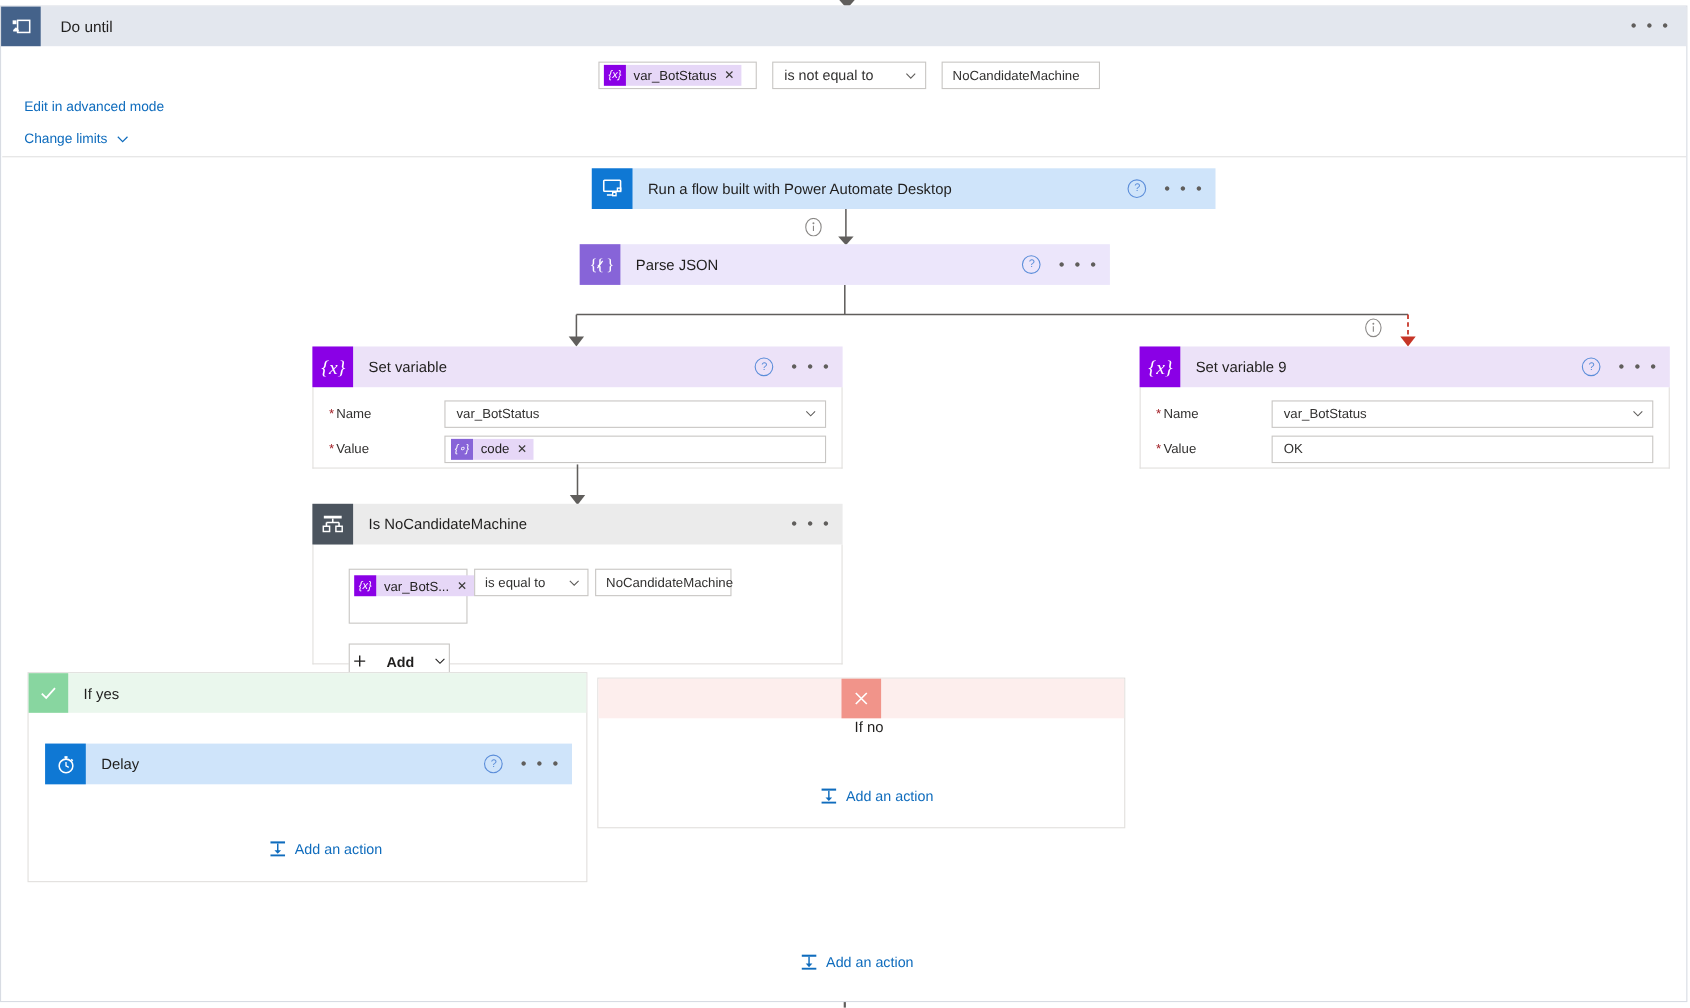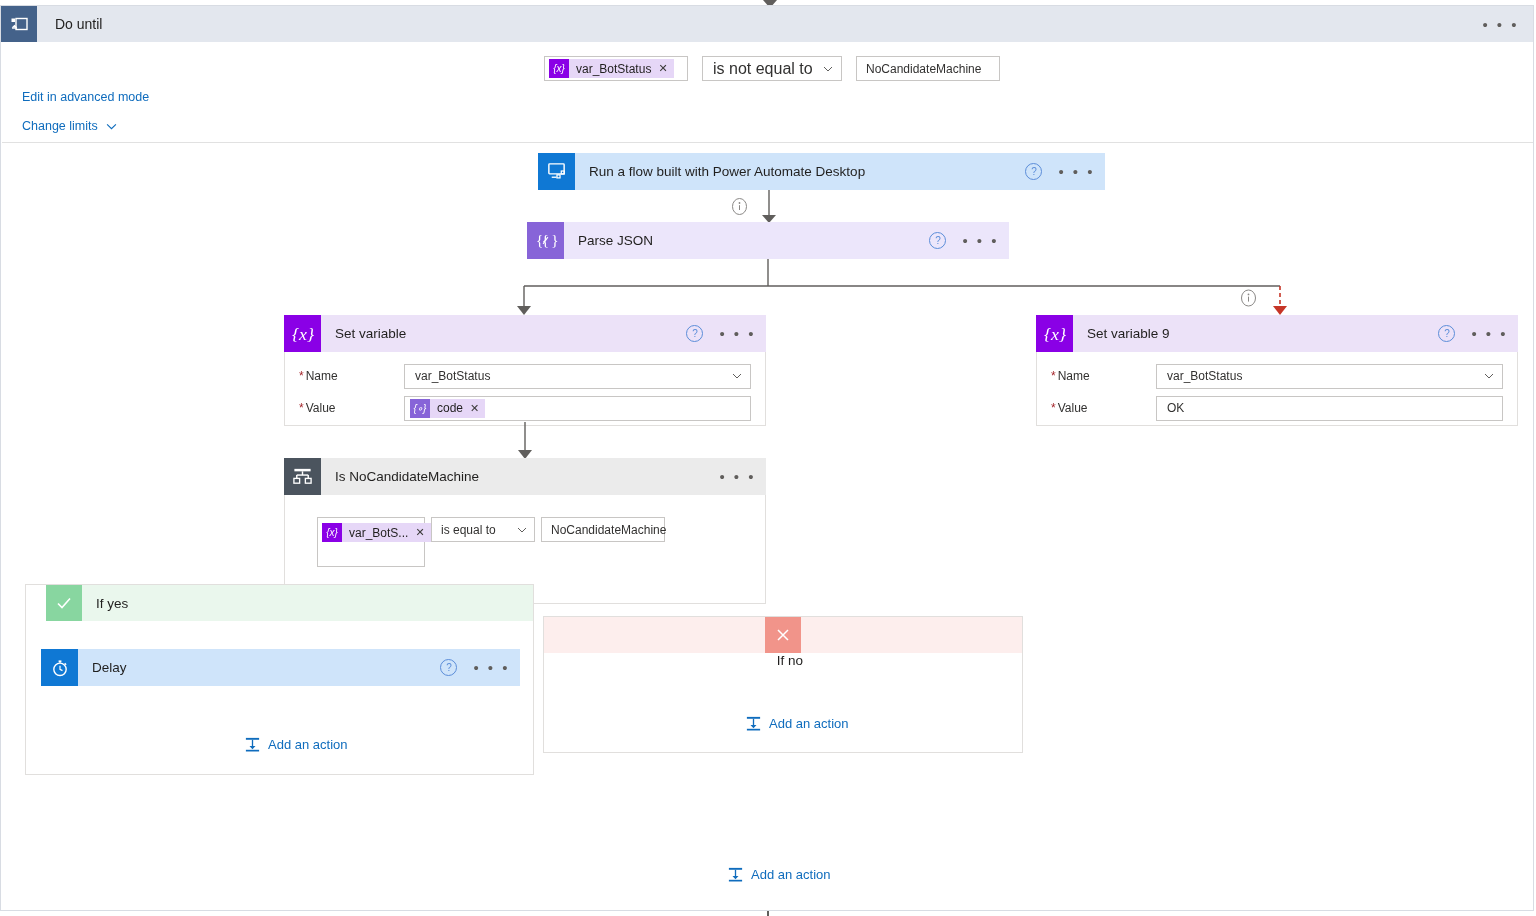--- a/index.html
+++ b/index.html
@@ -56,21 +56,21 @@
   .token .tchip{
     width:20px;height:19px;background:#8a00e6;color:#fff;
     display:flex;align-items:center;justify-content:center;
     font-size:10px;font-style:italic;margin-right:7px;
   }
   .token .tx{margin-left:7px;color:#3b3a39;font-size:11px;cursor:pointer;}
 
   .select-box{
     width:140px;height:25px;border:1px solid #c8c6c4;background:#fff;
     display:flex;align-items:center;justify-content:space-between;
-    padding:0 8px 0 10px;box-sizing:border-box;font-size:16px;color:#323130;
+    padding:0 8px 0 10px;box-sizing:border-box;font-size:13px;color:#323130;
   }
   .text-box{
     width:144px;height:25px;border:1px solid #c8c6c4;background:#fff;
     display:flex;align-items:center;padding-left:9px;box-sizing:border-box;
     font-size:12px;color:#323130;
   }
   .chev{width:10px;height:10px;}
 
   .link{color:#0f6cbd;font-size:12.5px;cursor:pointer;}
   .link-adv{position:absolute;left:21px;top:84px;}
@@ -375,21 +375,21 @@
           <path d="M6 1 L6 11 M1 6 L11 6" stroke="#201f1e" stroke-width="1.3"></path>
         </svg>
         <span>Add</span>
         <svg width="10" height="10" viewBox="0 0 10 10">
           <path d="M1 3 L5 7 L9 3" stroke="#201f1e" stroke-width="1" fill="none"></path>
         </svg>
       </div>
     </div>
   </div>
 
-  <div class="branch" style="left:25px;top:584px;width:509px;height:191px;padding-left:20px;">
+  <div class="branch" style="left:25px;top:611px;width:509px;height:191px;">
     <div class="branch-head" style="background:#eaf7ed;">
       <div class="branch-ico" style="background:#88d6a0;">
         <svg width="18" height="18" viewBox="0 0 18 18">
           <path d="M3 9.5 L7 13.5 L15 4.5" stroke="#ffffff" stroke-width="1.6" fill="none"></path>
         </svg>
       </div>
       <div class="branch-title">If yes</div>
     </div>
 
     <div class="card" style="left:15px;top:64px;width:479px;">

